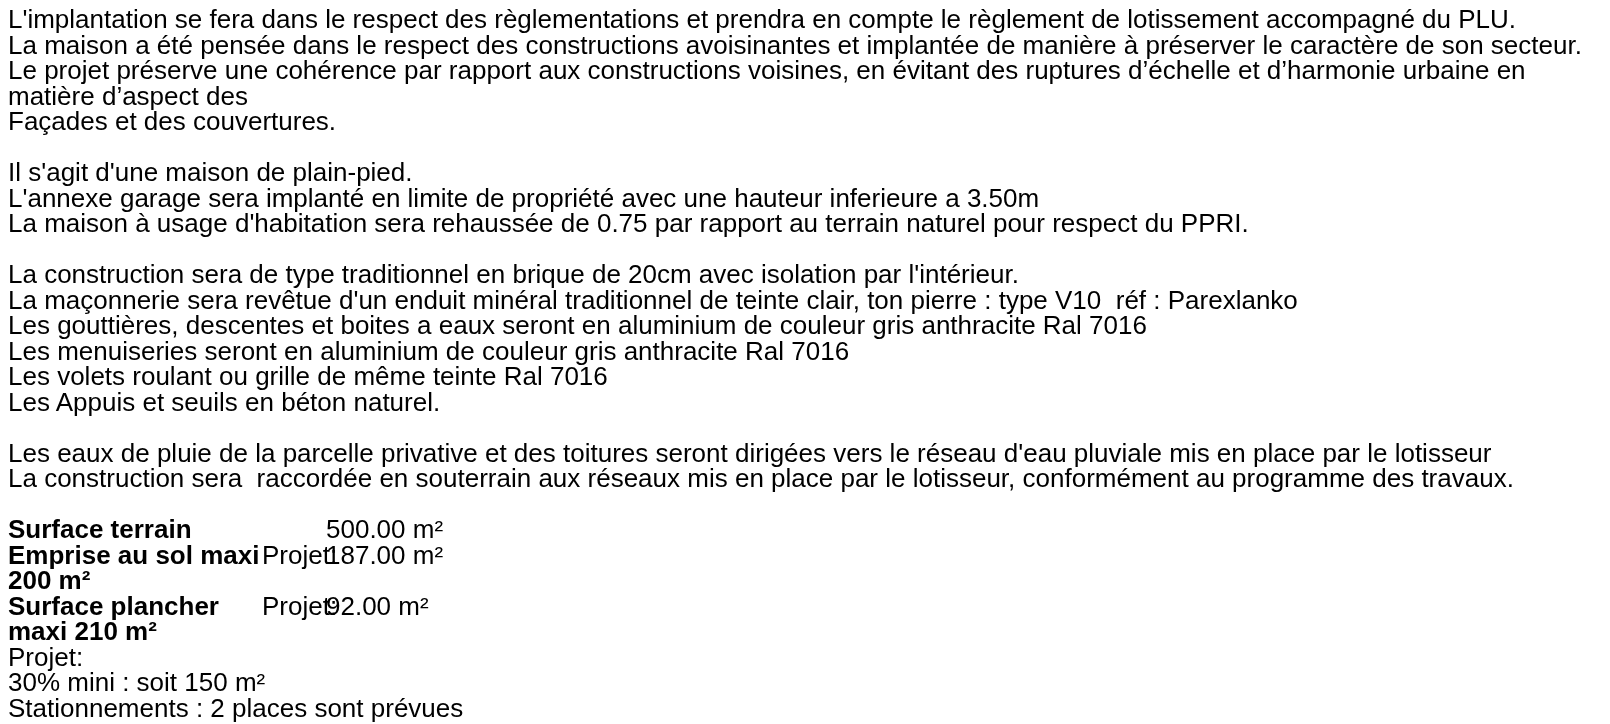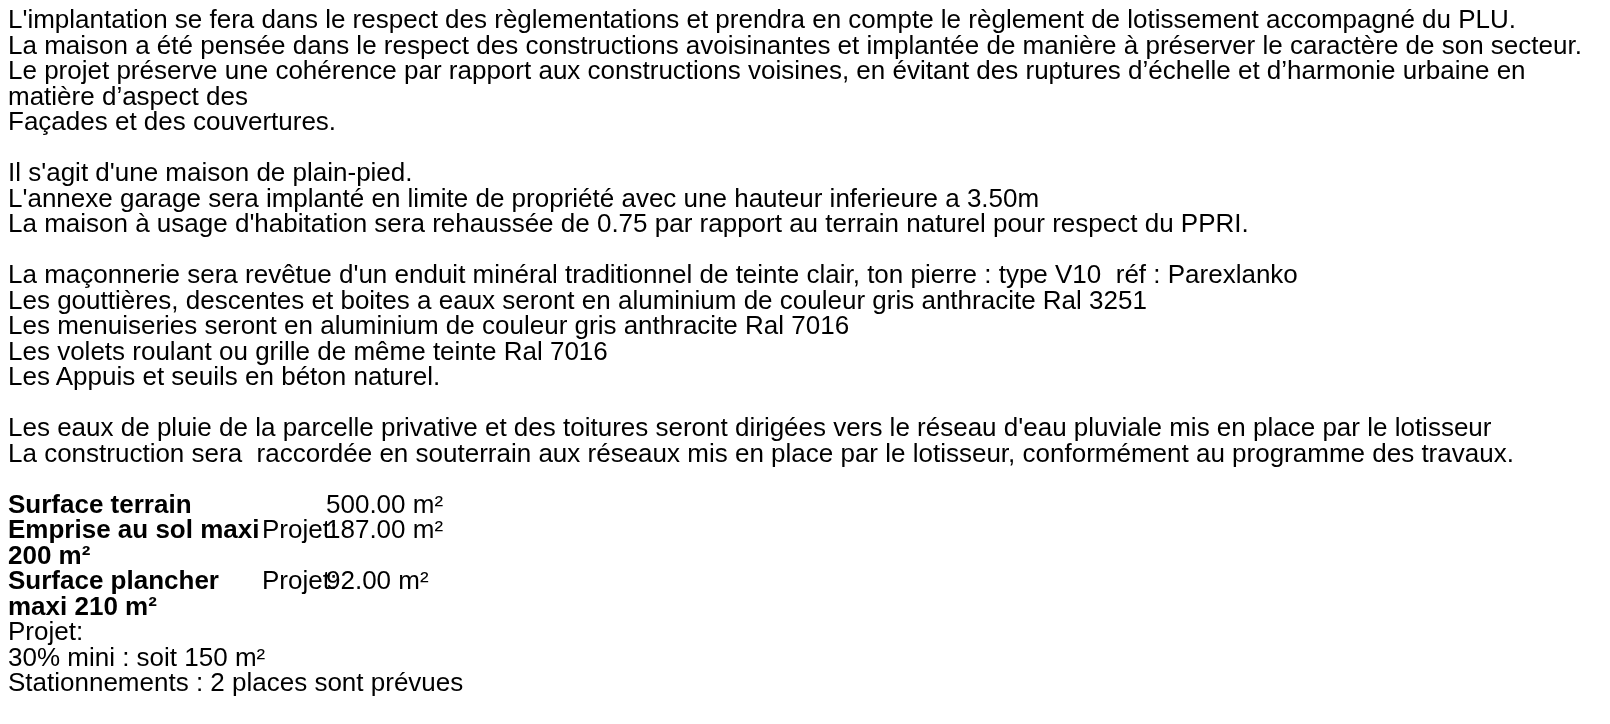--- a/index.html
+++ b/index.html
@@ -58,22 +58,23 @@
 
   <section>
     <div class="line">Il s'agit d'une maison de plain-pied.</div>
     <div class="line">L'annexe garage sera implanté en limite de propriété avec une hauteur inferieure a 3.50m</div>
     <div class="line">La maison à usage d'habitation sera rehaussée de 0.75 par rapport au terrain naturel pour respect du PPRI.</div>
   </section>
 
   <div class="spacer"></div>
 
   <section>
+    <div class="line">La construction sera de type traditionnel en brique de 20cm avec isolation par l'intérieur.</div>
     <div class="line">La maçonnerie sera revêtue d'un enduit minéral traditionnel de teinte clair, ton pierre : type V10  réf : Parexlanko</div>
-    <div class="line">Les gouttières, descentes et boites a eaux seront en aluminium de couleur gris anthracite Ral 3251</div>
+    <div class="line">Les gouttières, descentes et boites a eaux seront en aluminium de couleur gris anthracite Ral 7016</div>
     <div class="line">Les menuiseries seront en aluminium de couleur gris anthracite Ral 7016</div>
     <div class="line">Les volets roulant ou grille de même teinte Ral 7016</div>
     <div class="line">Les Appuis et seuils en béton naturel.</div>
   </section>
 
   <div class="spacer"></div>
 
   <section>
     <div class="line">Les eaux de pluie de la parcelle privative et des toitures seront dirigées vers le réseau d'eau pluviale mis en place par le lotisseur</div>
     <div class="line">La construction sera  raccordée en souterrain aux réseaux mis en place par le lotisseur, conformément au programme des travaux.</div>

